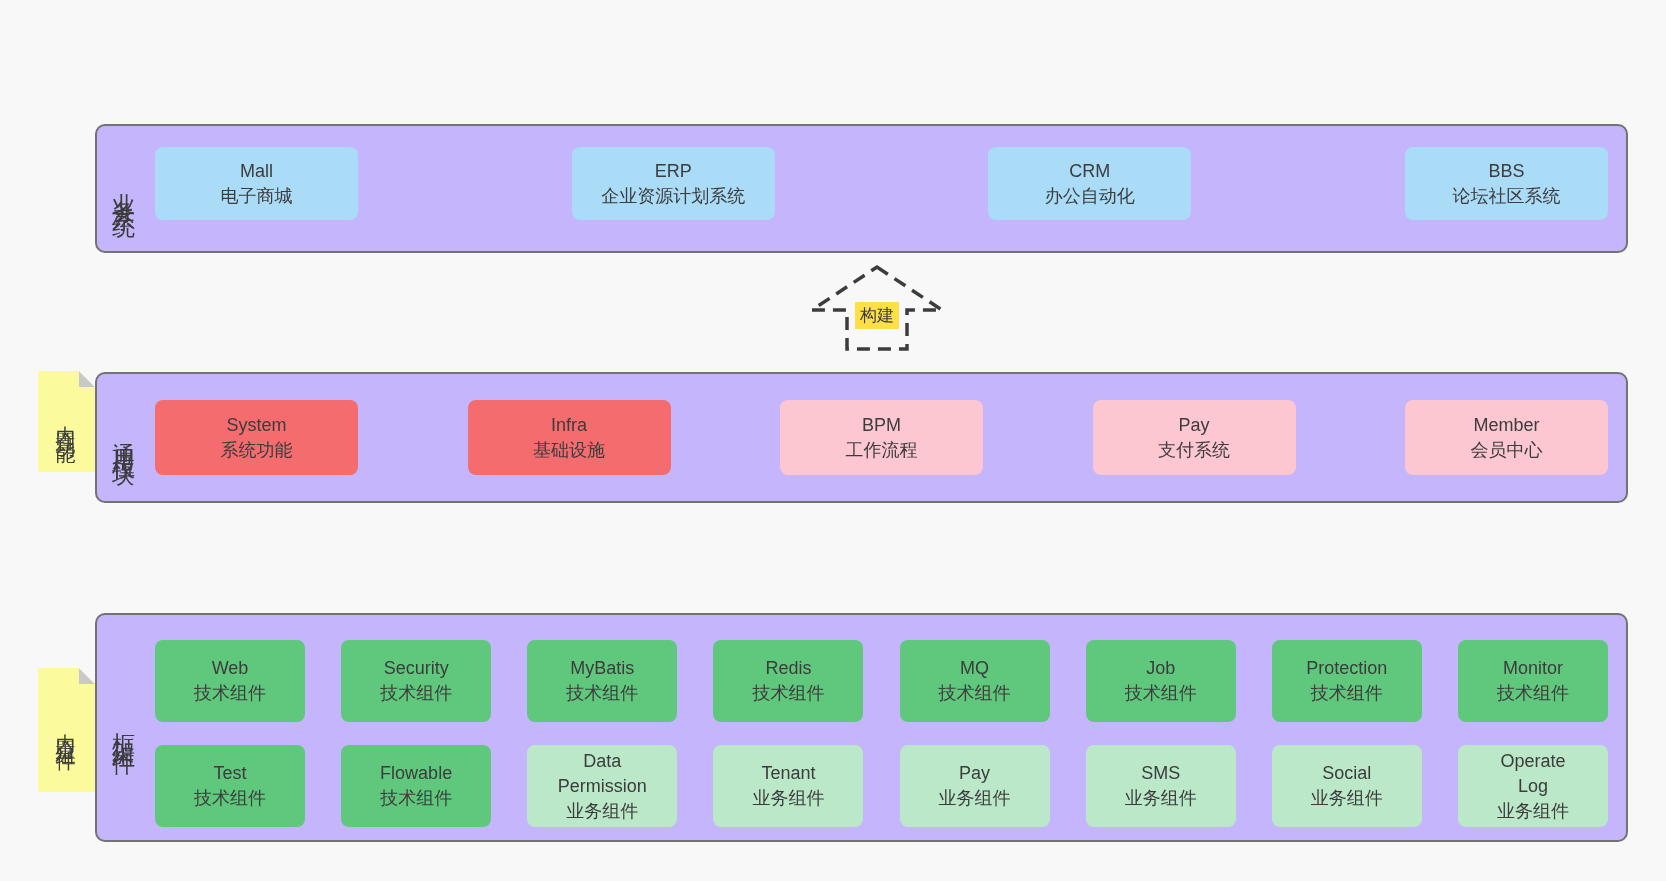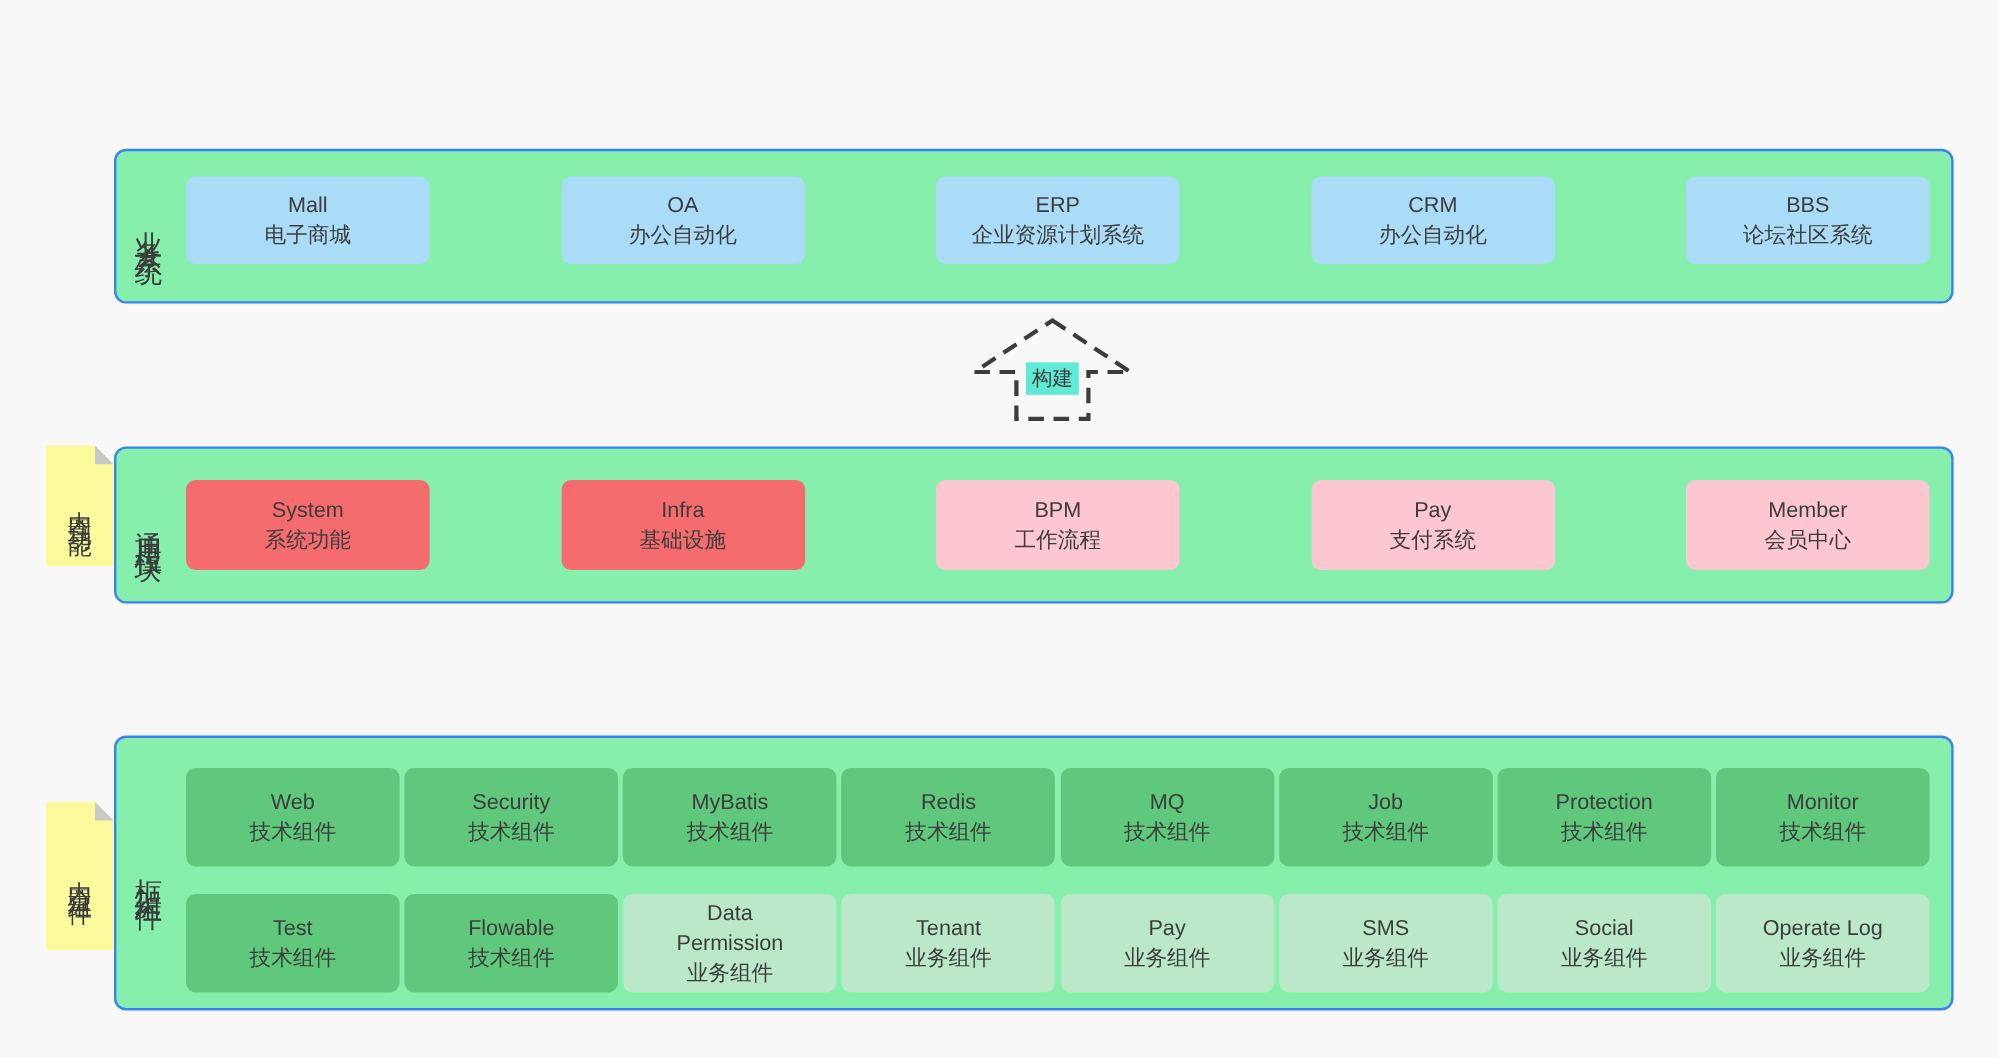--- a/index.html
+++ b/index.html
@@ -6,22 +6,22 @@
   html,body { margin:0; padding:0; background:#f8f8f8; }
   .canvas {
     position:relative; width:1666px; height:881px;
     font-family:"Liberation Sans", sans-serif;
     color:#3c3c3c; overflow:hidden;
   }
 
   
   .layer {
     position:absolute; left:95px; width:1533px;
-    background:#86efac;
-    border:2px solid #3b82f6;
+    background:#c4b5fd;
+    border:2px solid #737373;
     border-radius:10px;
   }
   #layer-business   { top:124px; height:129px; }
   #layer-modules    { top:372px; height:131px; }
   #layer-components { top:613px; height:229px; }
 
   .vlabel {
     position:absolute; left:12px; top:0; bottom:0;
     display:flex; align-items:center; justify-content:center;
     writing-mode:vertical-lr; text-orientation:upright;
@@ -37,21 +37,21 @@
   #layer-components .row-a { top:25px;  height:82px; }
   #layer-components .row-b { top:130px; height:82px; }
 
   .box {
     border-radius:8px;
     display:flex; flex-direction:column;
     align-items:center; justify-content:center;
     text-align:center; line-height:25px; font-size:18px;
   }
   .row-6 .box { width:203px; }
-  .row-8 .box { width:178px; padding:0 28px; }
+  .row-8 .box { width:150px; padding:0 28px; }
 
   .c-blue       { background:#aadbf7; }
   .c-red        { background:#f56c6f; }
   .c-pink       { background:#fcc7d0; }
   .c-green      { background:#5fc87c; }
   .c-lightgreen { background:#bae8c8; }
 
   
   .note {
     position:absolute; left:38px; width:57px;
@@ -73,39 +73,35 @@
   .arrow { position:absolute; width:130px; height:88px; }
   #arrow-build     { left:812px; top:264px; }
   #arrow-implement { left:825px; top:510px; }
   .arrow svg { display:block; width:130px; height:88px; }
   .arrow polygon {
     fill:none; stroke:#3c3c3c; stroke-width:3.5;
     stroke-dasharray:13 8;
   }
   .arrow-label {
     position:absolute; left:50%; top:38px; transform:translateX(-50%);
-    background:#5eead4; padding:2px 5px;
+    background:#fde047; padding:2px 5px;
     font-size:17px; color:#3b3b3b; white-space:nowrap;
   }
 </style>
 </head>
 <body>
 
 <div class="canvas">
 
   <section class="layer" id="layer-business">
     <div class="vlabel">业务系统</div>
     <div class="row row-6">
       <div class="box c-blue">
         <div>Mall</div>
         <div>电子商城</div>
-      </div>
-      <div class="box c-blue">
-        <div>OA</div>
-        <div>办公自动化</div>
       </div>
       <div class="box c-blue">
         <div>ERP</div>
         <div>企业资源计划系统</div>
       </div>
       <div class="box c-blue">
         <div>CRM</div>
         <div>办公自动化</div>
       </div>
       <div class="box c-blue">

